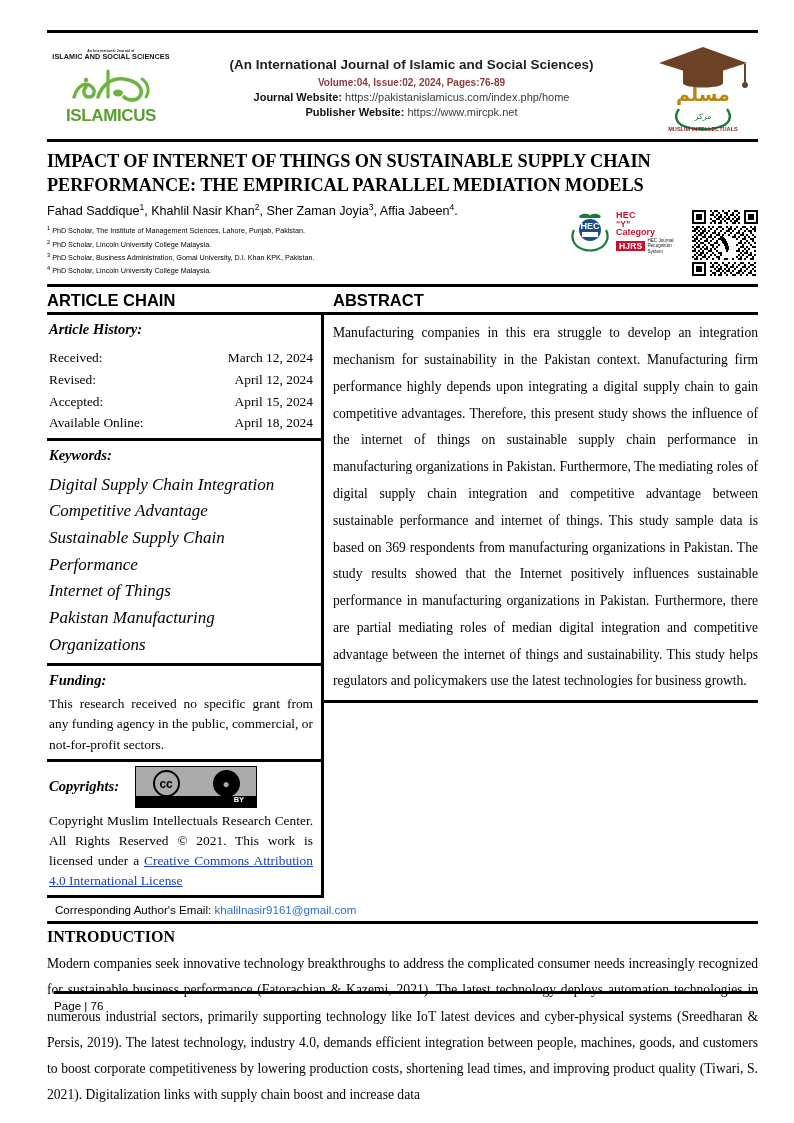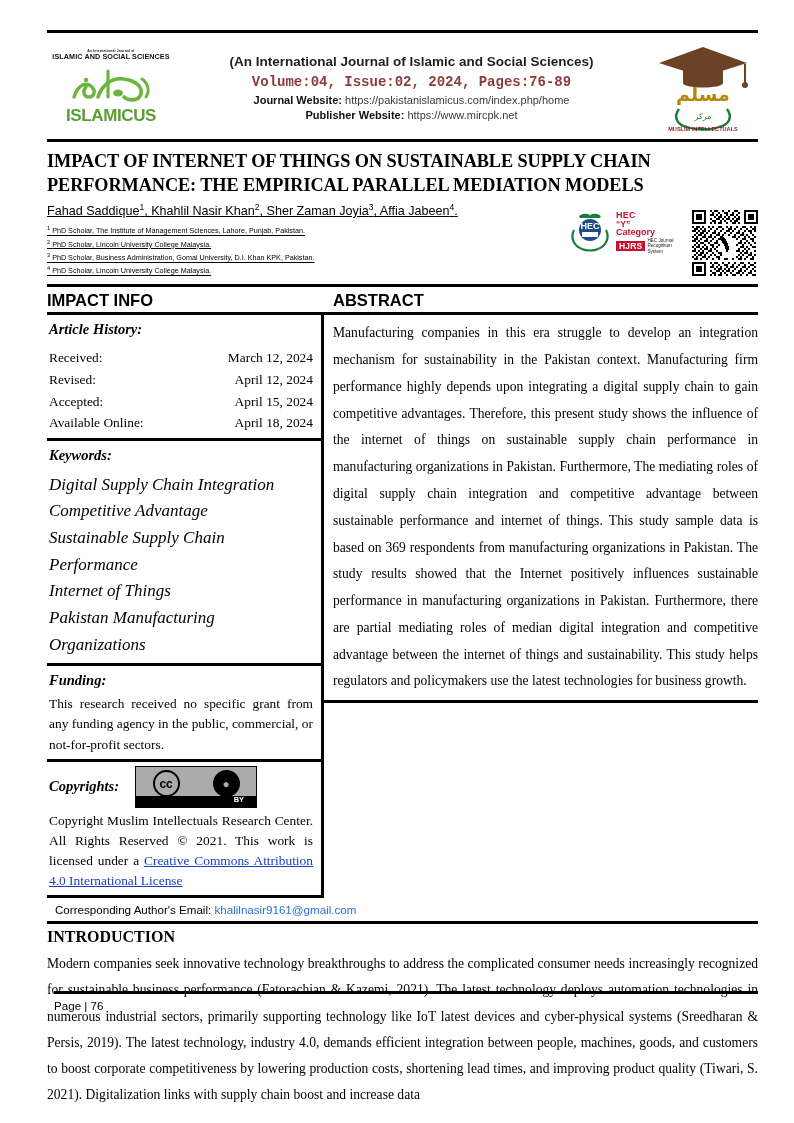--- a/index.html
+++ b/index.html
@@ -66,22 +66,22 @@
     letter-spacing: 0.6px;
     line-height: 1.05;
     text-shadow: 0.5px 0.5px 0 #4e8a2a;
   }
   .journal-sub {
     font-family: "Liberation Sans", sans-serif;
     font-size: 13.5px; font-weight: bold;
     color: #1f1f1f; line-height: 1.5;
   }
   .journal-vol {
-    font-family: Liberation Mono, monospace;
-    font-size: 14px; font-weight: bold;
+    font-family: Liberation Sans, sans-serif;
+    font-size: 10px; font-weight: bold;
     color: #8d3b3b; line-height: 1.5;
   }
   .journal-web {
     font-family: "Liberation Sans", sans-serif;
     font-size: 11px; line-height: 1.35;
     color: #3a3a3a;
   }
   .journal-web .lbl { font-weight: bold; color: #111; }
 
   .mast-logo-right {
@@ -95,21 +95,21 @@
     font-family: "Liberation Serif", serif;
     font-size: 18.3px; font-weight: bold;
     line-height: 1.32;
     text-align: left;
     padding: 7px 0 5px 0;
     color: #000;
     letter-spacing: -0.1px;
   }
 
   
-  .authors-block { position: relative; padding-bottom: 6px; text-decoration: underline; }
+  .authors-block { position: relative; padding-bottom: 6px; }
   .authors-line {
     font-family: "Liberation Sans", sans-serif;
     font-size: 12.6px; color: #000;
     line-height: 1.35; padding-bottom: 4px;
   }
   .authors-line sup { font-size: 8.5px; vertical-align: super; }
   .affil {
     font-family: "Liberation Sans", sans-serif;
     font-size: 7.2px; color: #000;
     line-height: 1.52;
@@ -643,21 +643,21 @@
         </svg>
       </div>
     </div>
   </div>
 
   <div class="rule-black"></div>
 
   <div class="cols">
 
     <div class="col-left">
-      <div class="sec-head">IMPACT INFO</div>
+      <div class="sec-head">ARTICLE CHAIN</div>
 
       <div class="box">
         <div class="lbl-ital">Article History:</div>
         <div style="height:6px"></div>
         <div class="hist-row">
           <span>Received:</span>
           <span>March 12, 2024</span>
         </div>
         <div class="hist-row">
           <span>Revised:</span>

